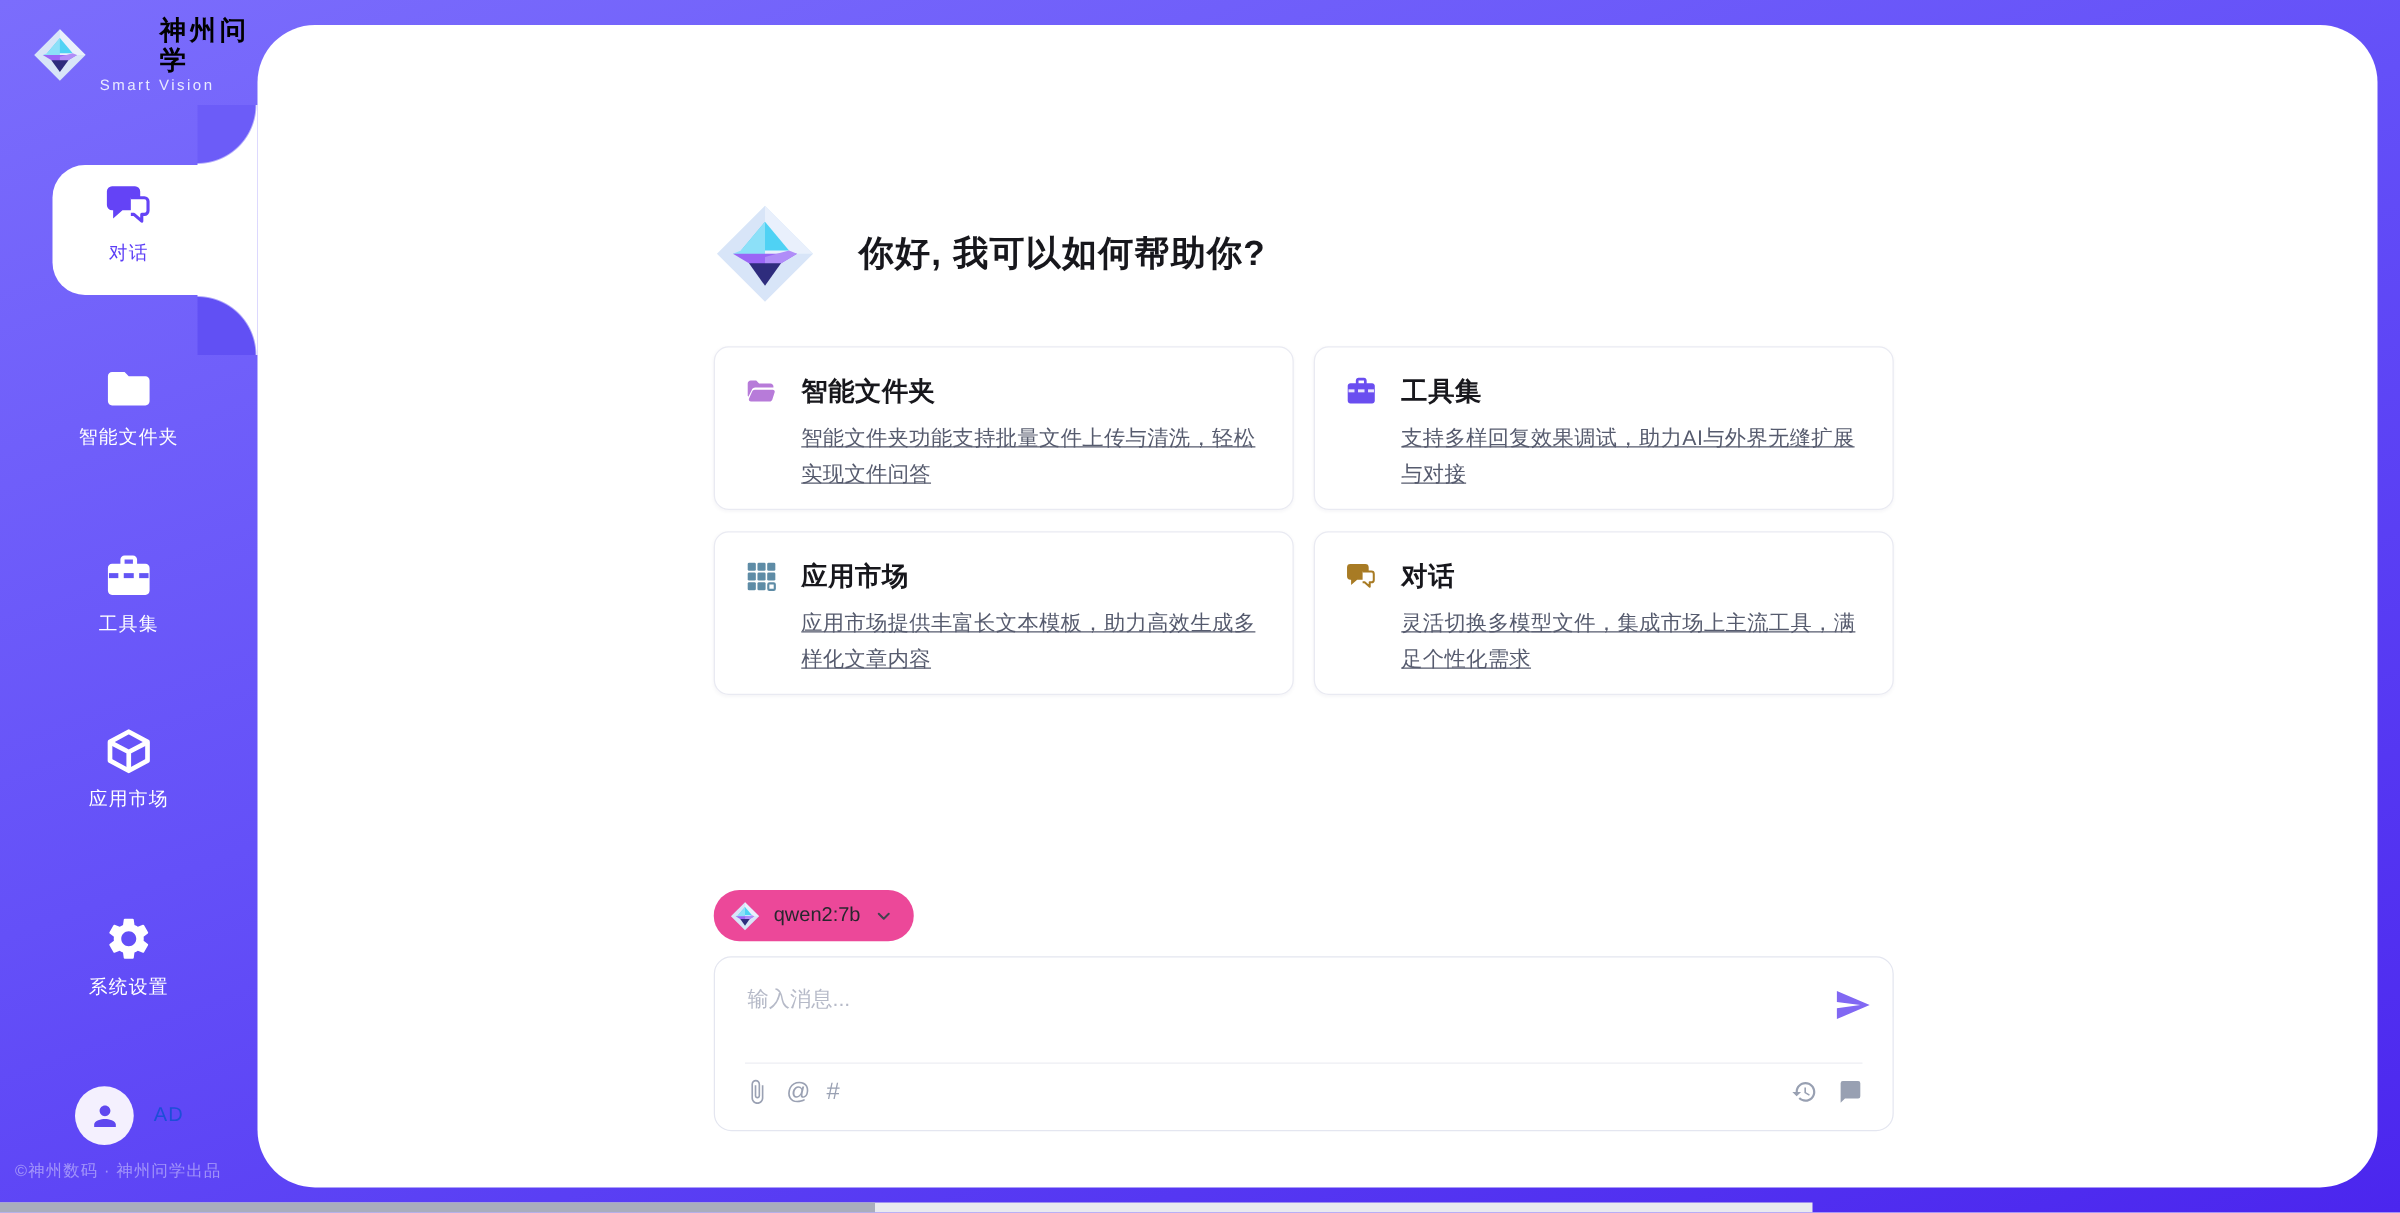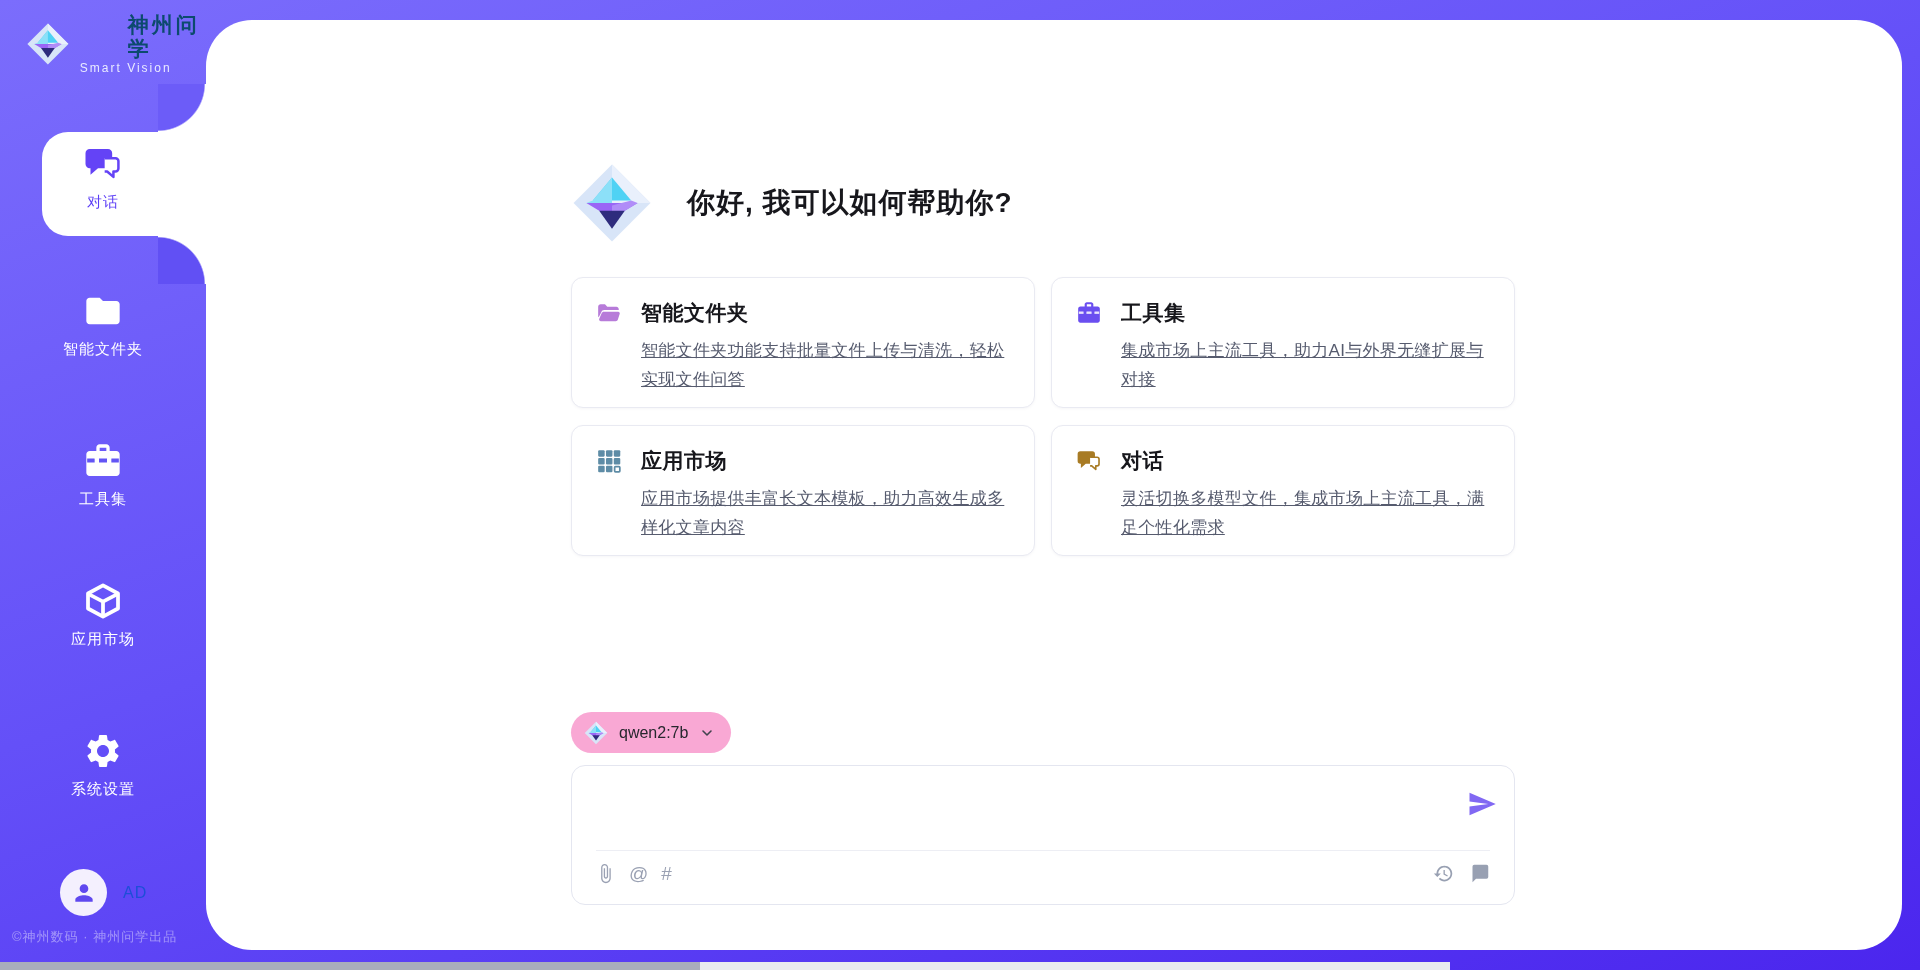--- a/index.html
+++ b/index.html
@@ -7,21 +7,21 @@
   body {
     width:1920px; height:970px; position:relative; overflow:hidden;
     background:linear-gradient(160deg,#7b6dfc 0%,#6450f8 45%,#4b26ee 100%);
     font-family:"Liberation Sans","DejaVu Sans",sans-serif;
   }
 
   
   .sidebar{position:absolute;left:0;top:0;width:206px;height:100%;}
   .brand{position:absolute;left:26px;top:13px;display:flex;align-items:center;gap:10px;}
   .brand .gem{width:50px;height:50px;}
-  .brand-cn{color:#0c4a6e;font-size:21px;font-weight:700;letter-spacing:3px;line-height:24px;margin-left:48px;}
+  .brand-cn{color:#000000;font-size:21px;font-weight:700;letter-spacing:3px;line-height:24px;margin-left:48px;}
   .brand-en{color:#e9eaff;font-size:12px;letter-spacing:2px;line-height:14px;}
 
   .nav-item{position:absolute;left:0;width:206px;display:flex;flex-direction:column;
     align-items:center;gap:9px;color:#ffffff;cursor:pointer;z-index:2;}
   .nav-item .nicon{width:40px;height:40px;display:block;}
   .nav-item .nlabel{font-size:15px;letter-spacing:1px;}
   .ni-chat{top:144px;color:#6443f6;}
   .ni-chat .nlabel{color:#5b3df6;}
   .ni-folder{top:291px;}
   .ni-tools{top:441px;}
@@ -59,21 +59,21 @@
   .card-head{display:flex;align-items:center;gap:19px;}
   .card-head .cicon{width:26px;height:26px;flex:0 0 auto;}
   .card-title{font-size:21px;font-weight:700;color:#17171c;letter-spacing:0.5px;}
   .card-desc{margin:9px 0 0 45px;font-size:17px;line-height:29px;color:#565b6e;letter-spacing:0.3px;text-decoration:underline;}
   .ic-folderopen{color:#b77bd9;}
   .ic-toolbox{color:#6a4ef0;}
   .ic-grid{color:#5e8ca6;}
   .ic-chatamber{color:#a87b24;}
 
   .model-pill{position:absolute;left:0;top:692px;height:41px;display:inline-flex;align-items:center;
-    gap:11px;padding:0 16px 0 13px;background:#f9a8d4;border-radius:21px;cursor:pointer;justify-content:space-between;}
+    gap:11px;padding:0 16px 0 13px;background:#ec4899;border-radius:21px;cursor:pointer;justify-content:space-between;}
   .model-pill .gem{width:24px;height:24px;}
   .model-name{font-size:16px;color:#27272e;}
   .chev{width:16px;height:16px;color:#43434e;}
 
   .composer{position:absolute;left:0;top:745px;width:944px;height:140px;background:#fff;
     border:1px solid #e4e6f0;border-radius:14px;}
   .composer textarea{position:absolute;left:24px;top:20px;width:850px;height:58px;border:none;
     outline:none;resize:none;font-size:17px;color:#333;background:transparent;
     font-family:"Liberation Sans","DejaVu Sans",sans-serif;}
   .composer textarea::placeholder{color:#b6bac8;}
@@ -198,21 +198,21 @@
       <div class="card">
         <div class="card-head">
           <svg class="cicon ic-toolbox" viewBox="0 0 24 24">
             <path d="M20 6h-4V4c0-1.1-.9-2-2-2h-4c-1.1 0-2 .9-2 2v2H4c-1.1 0-2 .9-2 2v11c0 1.1.9 2 2 2h16c1.1 0 2-.9 2-2V8c0-1.1-.9-2-2-2zm-6 0h-4V4h4v2z" fill="currentColor"></path>
             <rect x="2.6" y="10.6" width="18.8" height="2.2" fill="#fff" opacity="0.85"></rect>
             <rect x="7" y="9.4" width="2.6" height="4.6" rx="1" fill="currentColor"></rect>
             <rect x="14.4" y="9.4" width="2.6" height="4.6" rx="1" fill="currentColor"></rect>
           </svg>
           <span class="card-title">工具集</span>
         </div>
-        <div class="card-desc">集成市场上主流工具，助力AI与外界无缝扩展与对接</div>
+        <div class="card-desc">支持多样回复效果调试，助力AI与外界无缝扩展与对接</div>
       </div>
 
       <div class="card">
         <div class="card-head">
           <svg class="cicon ic-grid" viewBox="0 0 24 24">
             <rect x="2" y="2" width="6" height="6" rx="1" fill="currentColor"></rect>
             <rect x="9.2" y="2" width="6" height="6" rx="1" fill="currentColor"></rect>
             <rect x="16.4" y="2" width="6" height="6" rx="1" fill="currentColor"></rect>
             <rect x="2" y="9.2" width="6" height="6" rx="1" fill="currentColor"></rect>
             <rect x="9.2" y="9.2" width="6" height="6" rx="1" fill="currentColor"></rect>
@@ -249,20 +249,21 @@
         <polygon points="47,30 52,32 32,44 32,34" fill="#b08df8"></polygon>
         <polygon points="22,38 42,38 32,52" fill="#2e2c7d"></polygon>
       </svg>
       <span class="model-name">qwen2:7b</span>
       <svg class="chev" viewBox="0 0 24 24">
         <path d="M6 9l6 6 6-6" fill="none" stroke="currentColor" stroke-width="2.4" stroke-linecap="round" stroke-linejoin="round"></path>
       </svg>
     </div>
 
     <div class="composer">
+      <textarea placeholder="输入消息..." style=""></textarea>
       <button class="send-btn">
         <svg viewBox="0 0 24 24">
           <path d="M2.01 21L23 12 2.01 3 2 10l15 2-15 2z" fill="currentColor"></path>
         </svg>
       </button>
       <div class="composer-divider"></div>
 
       <div class="tools-left">
         <svg class="ticon" viewBox="0 0 24 24">
           <path d="M16.5 6v11.5c0 2.21-1.79 4-4 4s-4-1.79-4-4V5c0-1.38 1.12-2.5 2.5-2.5s2.5 1.12 2.5 2.5v10.5c0 .55-.45 1-1 1s-1-.45-1-1V6H10v9.5c0 1.38 1.12 2.5 2.5 2.5s2.5-1.12 2.5-2.5V5c0-2.21-1.79-4-4-4S7 2.79 7 5v12.5c0 3.04 2.46 5.5 5.5 5.5s5.5-2.46 5.5-5.5V6h-1.5z" fill="currentColor"></path>

